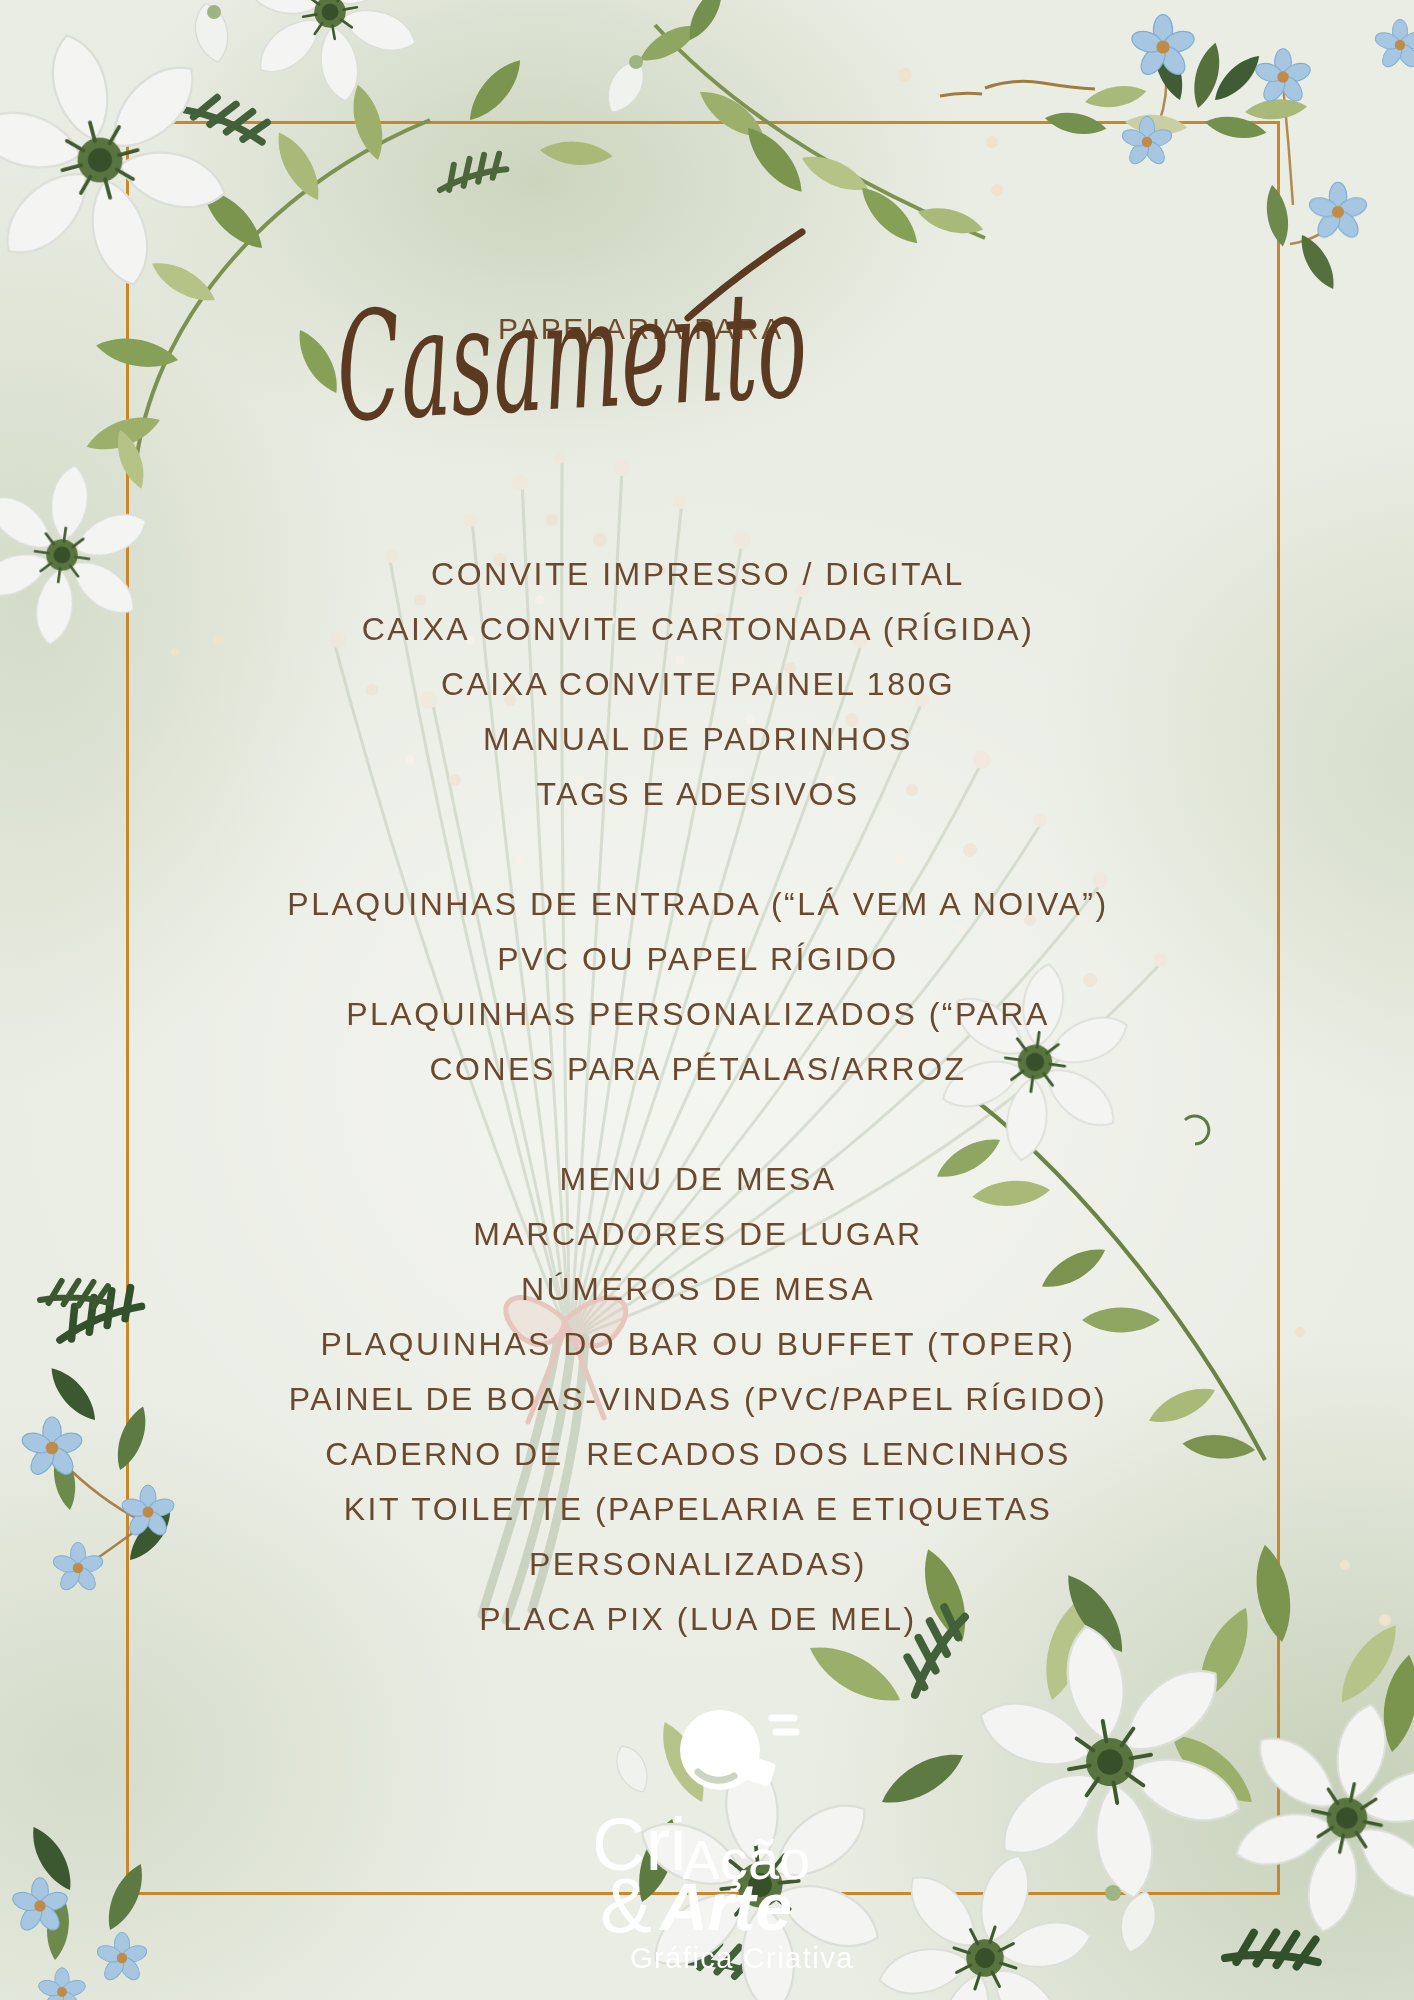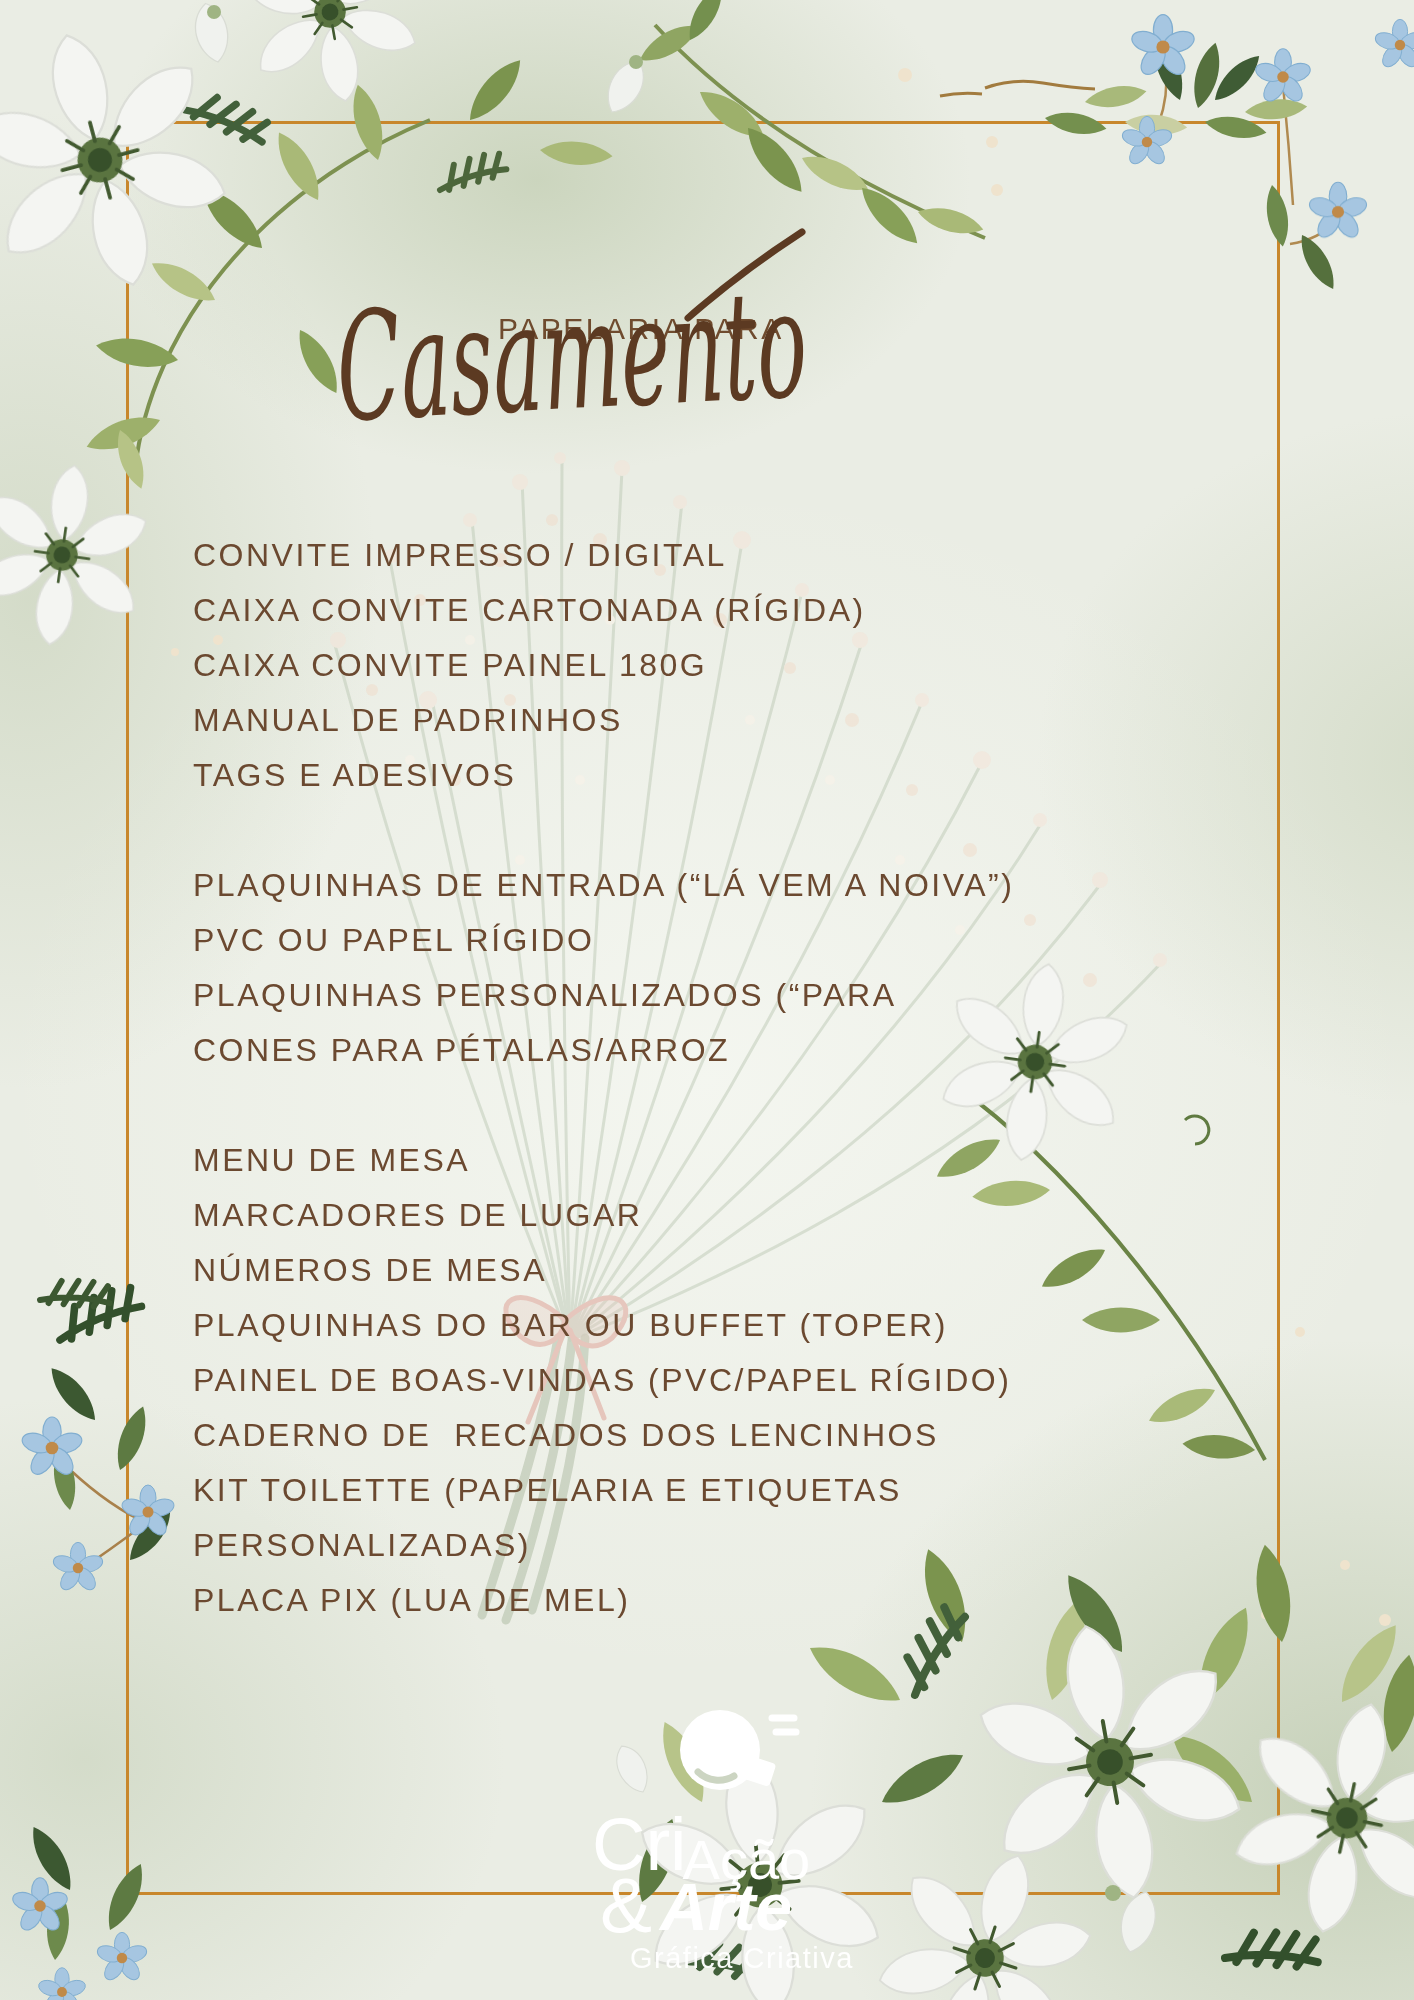--- a/index.html
+++ b/index.html
@@ -21,21 +21,21 @@
   }
   .art{position:absolute;left:0;top:0;width:1414px;height:2000px;}
   .eyebrow{
     position:absolute;left:498px;top:312px;
     font-size:30px;letter-spacing:2.5px;color:#6f4b2e;white-space:pre;
   }
   .script-svg{position:absolute;left:300px;top:230px;width:620px;height:300px;overflow:visible;}
   .script-svg text{
     font-family:"DejaVu Serif",serif;font-style:italic;fill:#5c3a22;
   }
-  .list{position:absolute;left:193px;top:528px;width:1010px;}
+  .list{position:absolute;left:193px;top:547px;width:1010px;text-align:center;}
   .line{
     font-size:32px;line-height:55px;letter-spacing:2.5px;color:#6b4930;white-space:pre;
   }
   .group:not(:first-child){margin-top:55px;}
   .logo{position:absolute;left:560px;top:1690px;width:420px;height:300px;color:#fff;}
   .bulb{position:absolute;left:100px;top:8px;width:170px;height:110px;overflow:visible;}
   .l1{position:absolute;left:32px;top:118px;display:flex;align-items:flex-start;}
   .l1 .p1{font-size:74px;font-weight:normal;line-height:74px;}
   .l1 .p2{font-size:56px;font-weight:normal;line-height:56px;margin-top:24px;margin-left:-4px;}
   .l2{position:absolute;left:40px;top:176px;display:flex;align-items:flex-start;}

